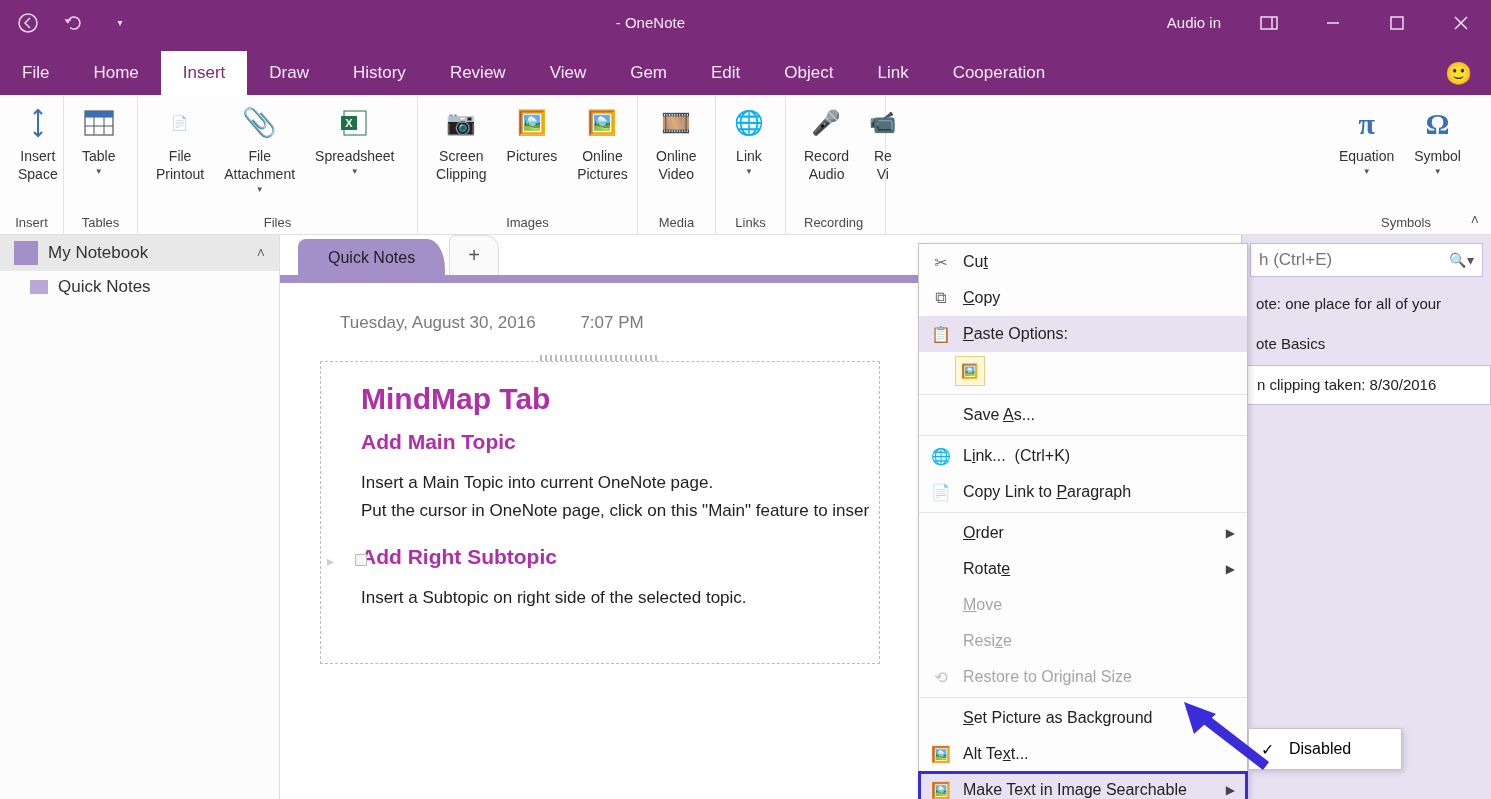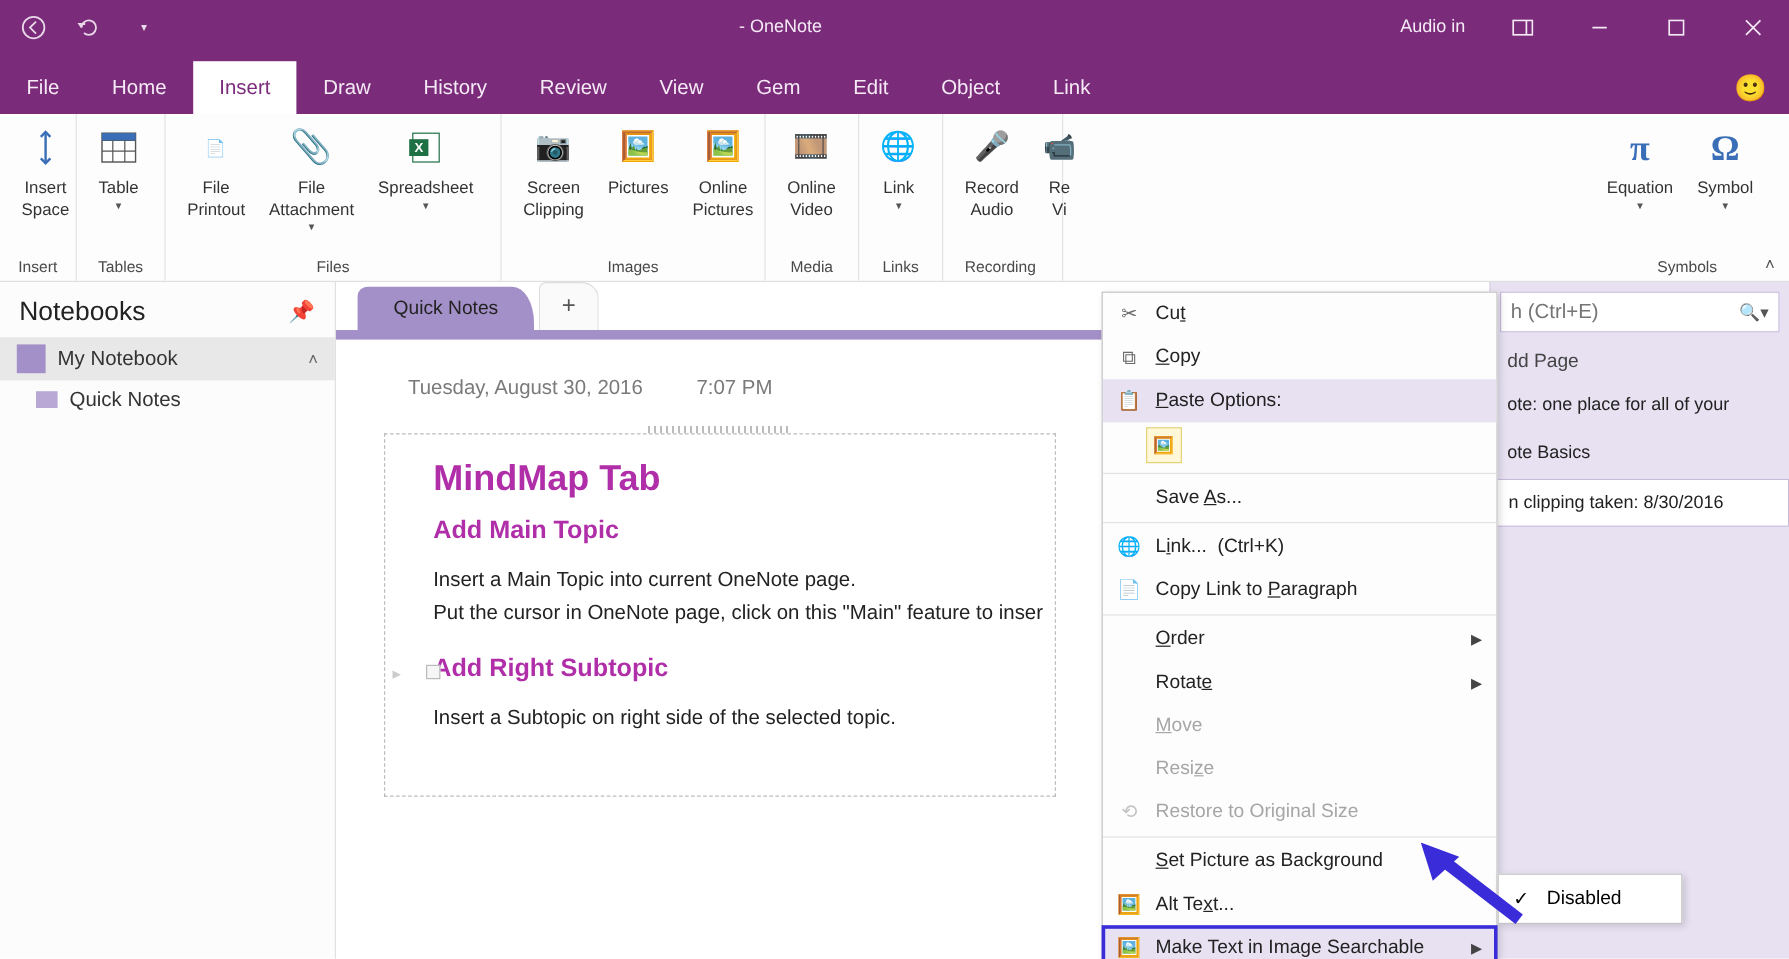--- a/index.html
+++ b/index.html
@@ -149,20 +149,21 @@
   <div class="menu-item">Home</div>
   <div class="menu-item active">Insert</div>
   <div class="menu-item">Draw</div>
   <div class="menu-item">History</div>
   <div class="menu-item">Review</div>
   <div class="menu-item">View</div>
   <div class="menu-item">Gem</div>
   <div class="menu-item">Edit</div>
   <div class="menu-item">Object</div>
   <div class="menu-item">Link</div>
+  <div class="menu-item">Cooperation</div>
   <div class="smiley">🙂</div>
 </div>
 
 <div class="ribbon">
   <div class="rgroup" style="width:64px;">
     <div class="rgroup-row">
       <div class="rbtn">
         <div class="icon">
           <svg width="24" height="30">
               <line x1="12" y1="2" x2="12" y2="28" stroke="#3a6fb7" stroke-width="2"></line>
@@ -299,24 +300,20 @@
     </div>
     <div class="rgroup-label">Symbols</div>
   </div>
 
   <div class="ribbon-collapse">˄</div>
 </div>
 
 <div class="workspace">
 
   <div class="leftpanel">
-    <div class="lp-header">
-      <div class="lp-title">Notebooks</div>
-      <div class="pin">📌</div>
-    </div>
     <div class="nb-item top">
       <div style="display:flex;align-items:center;gap:10px;">
         <span class="nb-icon"></span>
         <span>My Notebook</span>
       </div>
       <span class="chev">˄</span>
     </div>
     <div class="nb-item" style="padding-left:30px;">
       <span class="nb-icon small"></span>
       <span>Quick Notes</span>
@@ -348,23 +345,20 @@
         <div class="h2">Add Right Subtopic</div>
         <div class="body-text">Insert a Subtopic on right side of the selected topic.</div>
       </div>
     </div>
 
     <div class="rightpanel">
       <div class="search-box">
         <input placeholder="h (Ctrl+E)" style="">
         <span class="search-ic">🔍▾</span>
       </div>
-      <div class="add-page-row">
-        <span>dd Page</span>
-      </div>
       <div class="page-item">ote: one place for all of your</div>
       <div class="page-item">ote Basics</div>
       <div class="page-item sel">n clipping taken: 8/30/2016</div>
     </div>
   </div>
 </div>
 
 <div class="ctx-menu">
   <div class="ctx-item">
       <span class="ci-icon">✂</span>

